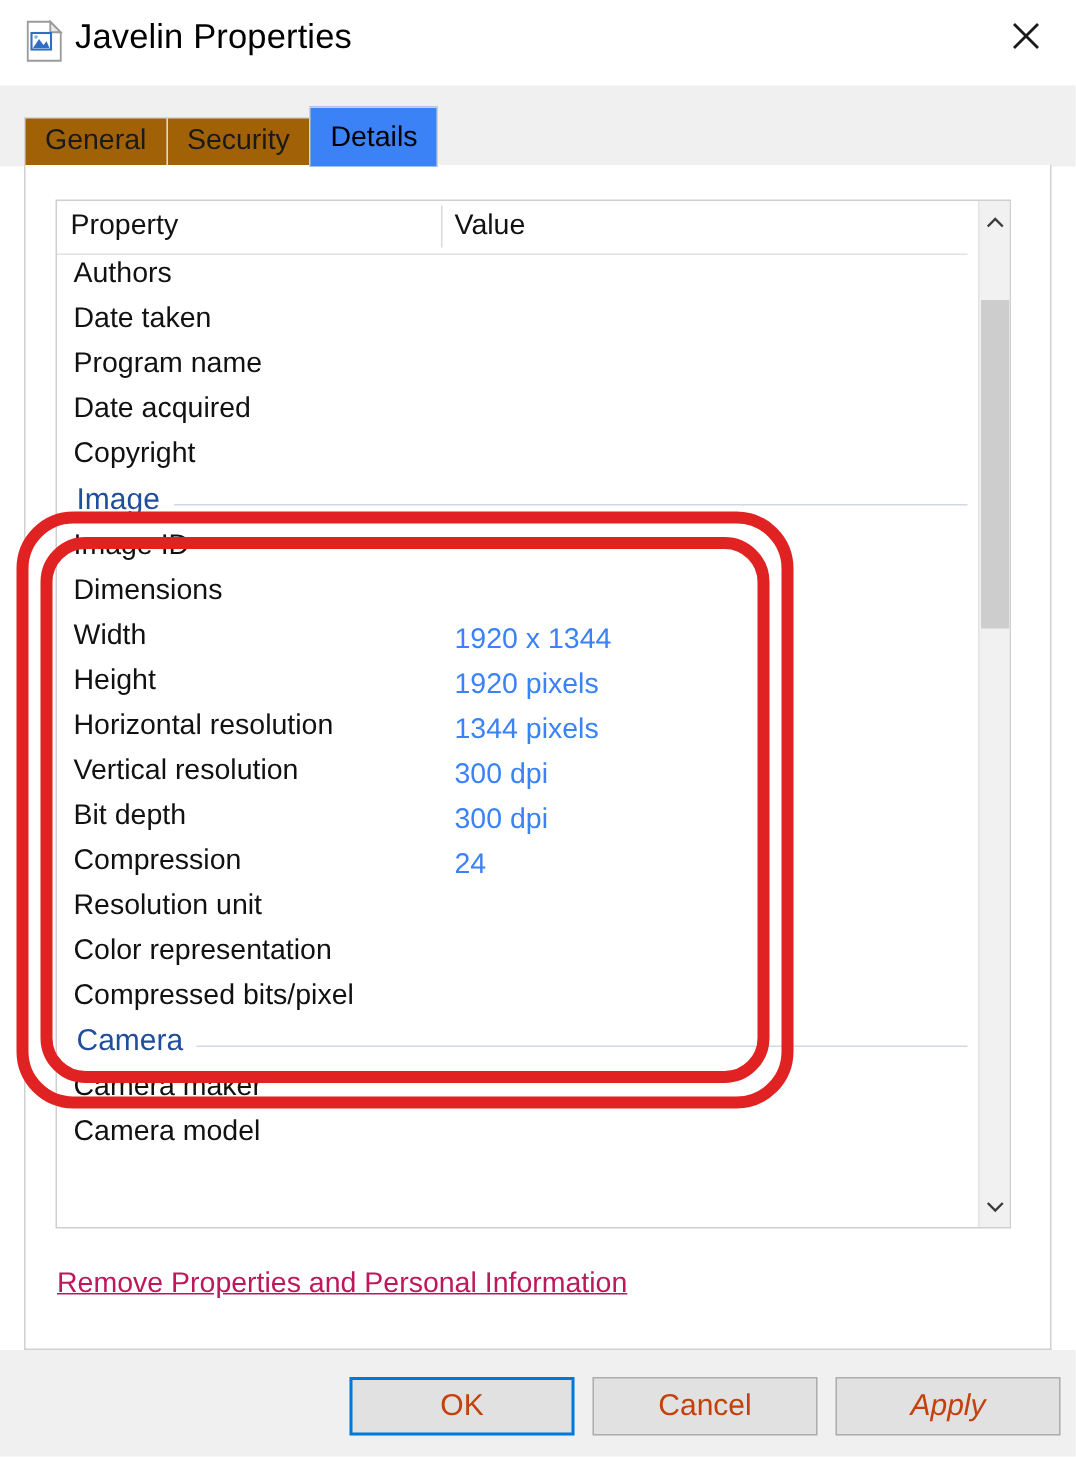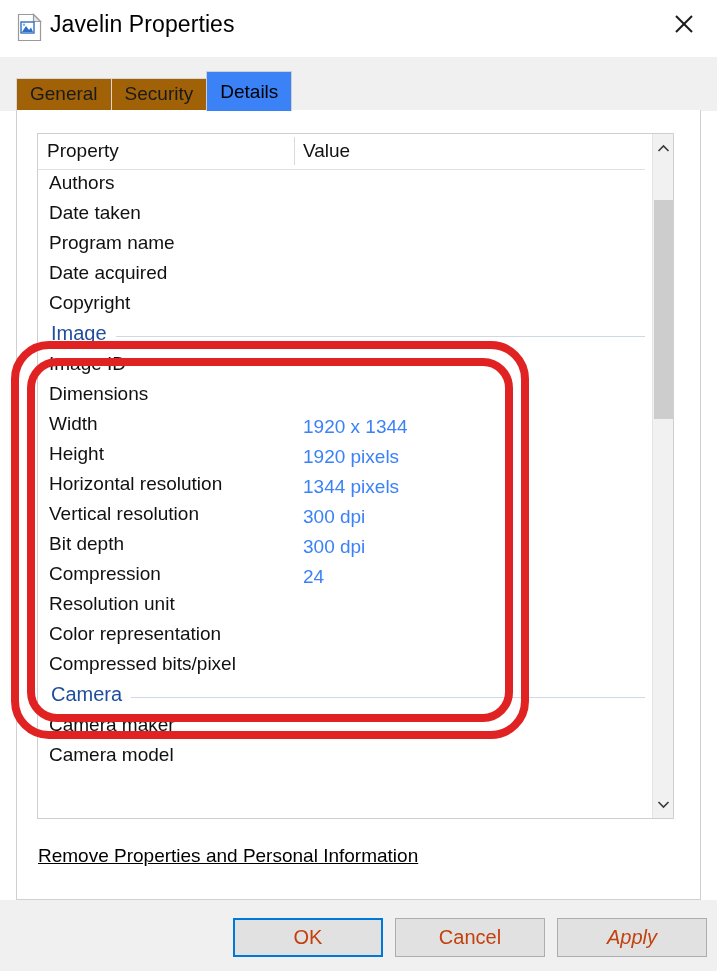--- a/index.html
+++ b/index.html
@@ -213,21 +213,21 @@
     height: 219px;
     background: #cdcdcd;
     cursor: default;
   }
 
   
   .remove-link {
     position: absolute;
     left: 38px; top: 845px;
     font-size: 19px;
-    color: #000000;
+    color: #be185d;
     text-decoration: underline;
     cursor: default;
     white-space: nowrap;
   }
 
   
   .footer {
     position: absolute;
     left: 0; top: 900px;
     width: 717px; height: 71px;

